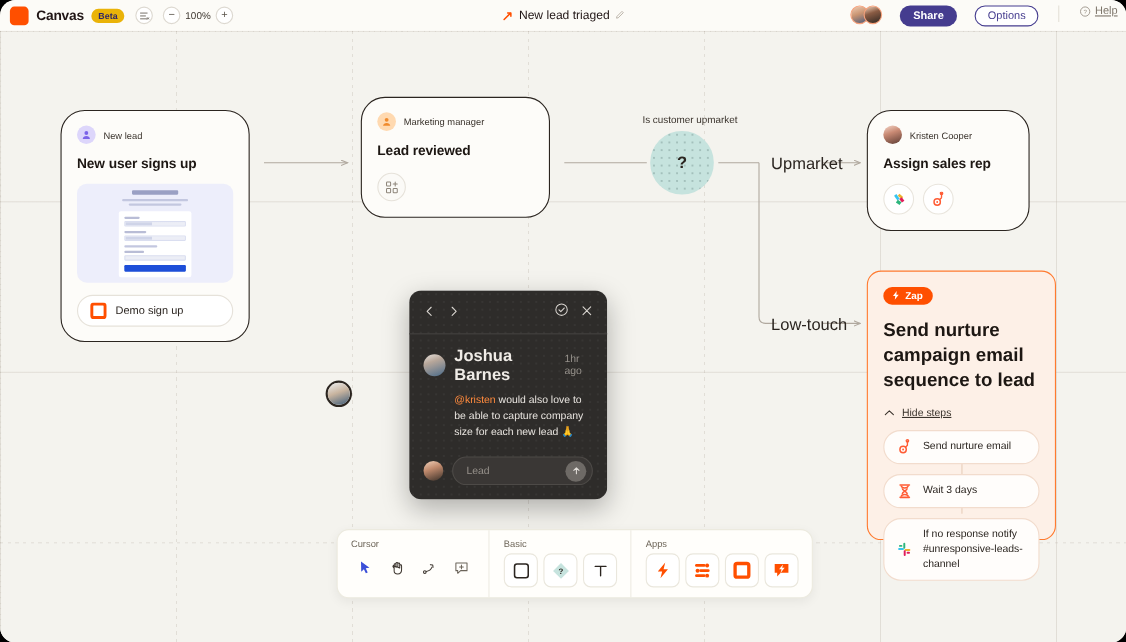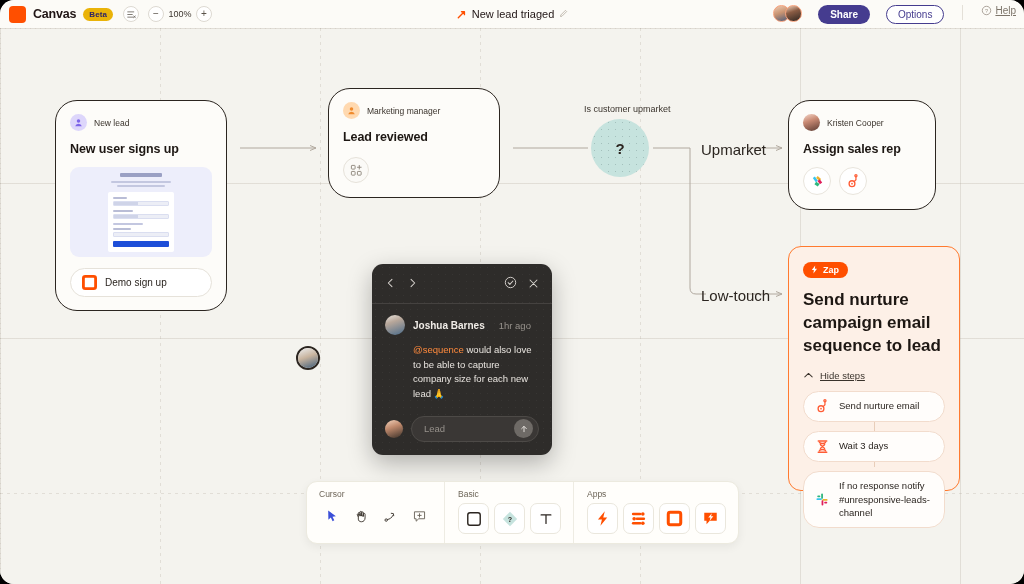--- a/index.html
+++ b/index.html
@@ -186,21 +186,21 @@
     background-image: radial-gradient(rgba(255,255,255,.045) 0.7px, transparent 0.8px);
     background-size: 7px 7px;
   }
   .popup-top { display: flex; align-items: center; }
   .nav-btns { display: flex; gap: 11px; color: #d9d5d0; font-size: 13px; }
   .popup-right { margin-left: auto; display: flex; gap: 11px; align-items: center; color: #d9d5d0; }
   .popup-rule { height: 1px; background: #454240; margin: 10px -13px 0; }
   .cmt-head { display: flex; align-items: center; gap: 8px; margin-top: 11px; }
   .cmt-av { width: 20px; height: 20px; border-radius: 50%;
     background: linear-gradient(160deg,#e9e4df 0%,#b8a79a 35%,#4a6b8a 100%); flex:none; }
-  .cmt-name { font-size: 10px; font-weight: bold; color: #f0ece7; }
+  .cmt-name { font-size: 15px; font-weight: bold; color: #f0ece7; }
   .cmt-time { font-size: 9.5px; color: #97928c; margin-left: 6px; }
   .cmt-body { font-size: 9.5px; color: #e8e4df; line-height: 1.55; margin: 8px 0 0 28px; }
   .mention { color: #ff8a3d; }
   .reply-row { display: flex; align-items: center; gap: 8px; margin-top: 14px; }
   .reply-av { width: 18px; height: 18px; border-radius: 50%;
     background: linear-gradient(160deg,#f2d3bc 0%,#c08a6d 40%,#3b3129 100%); flex:none; }
   .reply-box {
     flex: 1; background: #3a3735; border: 1px solid #4d4a47; border-radius: 15px;
     height: 26px; display: flex; align-items: center; padding: 0 5px 0 12px;
   }
@@ -499,21 +499,21 @@
         </div>
       </div>
       <div class="popup-rule"></div>
 
       <div class="cmt-head">
         <div class="cmt-av"></div>
         <div class="cmt-name">Joshua Barnes</div>
         <div class="cmt-time">1hr ago</div>
       </div>
       <div class="cmt-body">
-        <span class="mention">@sequence</span><span> would also love to be able to capture company size for each new lead 🙏</span>
+        <span class="mention">@kristen</span><span> would also love to be able to capture company size for each new lead 🙏</span>
       </div>
 
       <div class="reply-row">
         <div class="reply-av"></div>
         <div class="reply-box">
           <span class="reply-ph">Lead</span>
           <span class="send-btn">
             <svg width="10" height="10" viewBox="0 0 12 12">
               <path d="M6 9.2V3M3.2 5.6L6 2.8l2.8 2.8" stroke="#e2ded9" stroke-width="1.2" fill="none" stroke-linecap="round" stroke-linejoin="round"></path>
             </svg>

